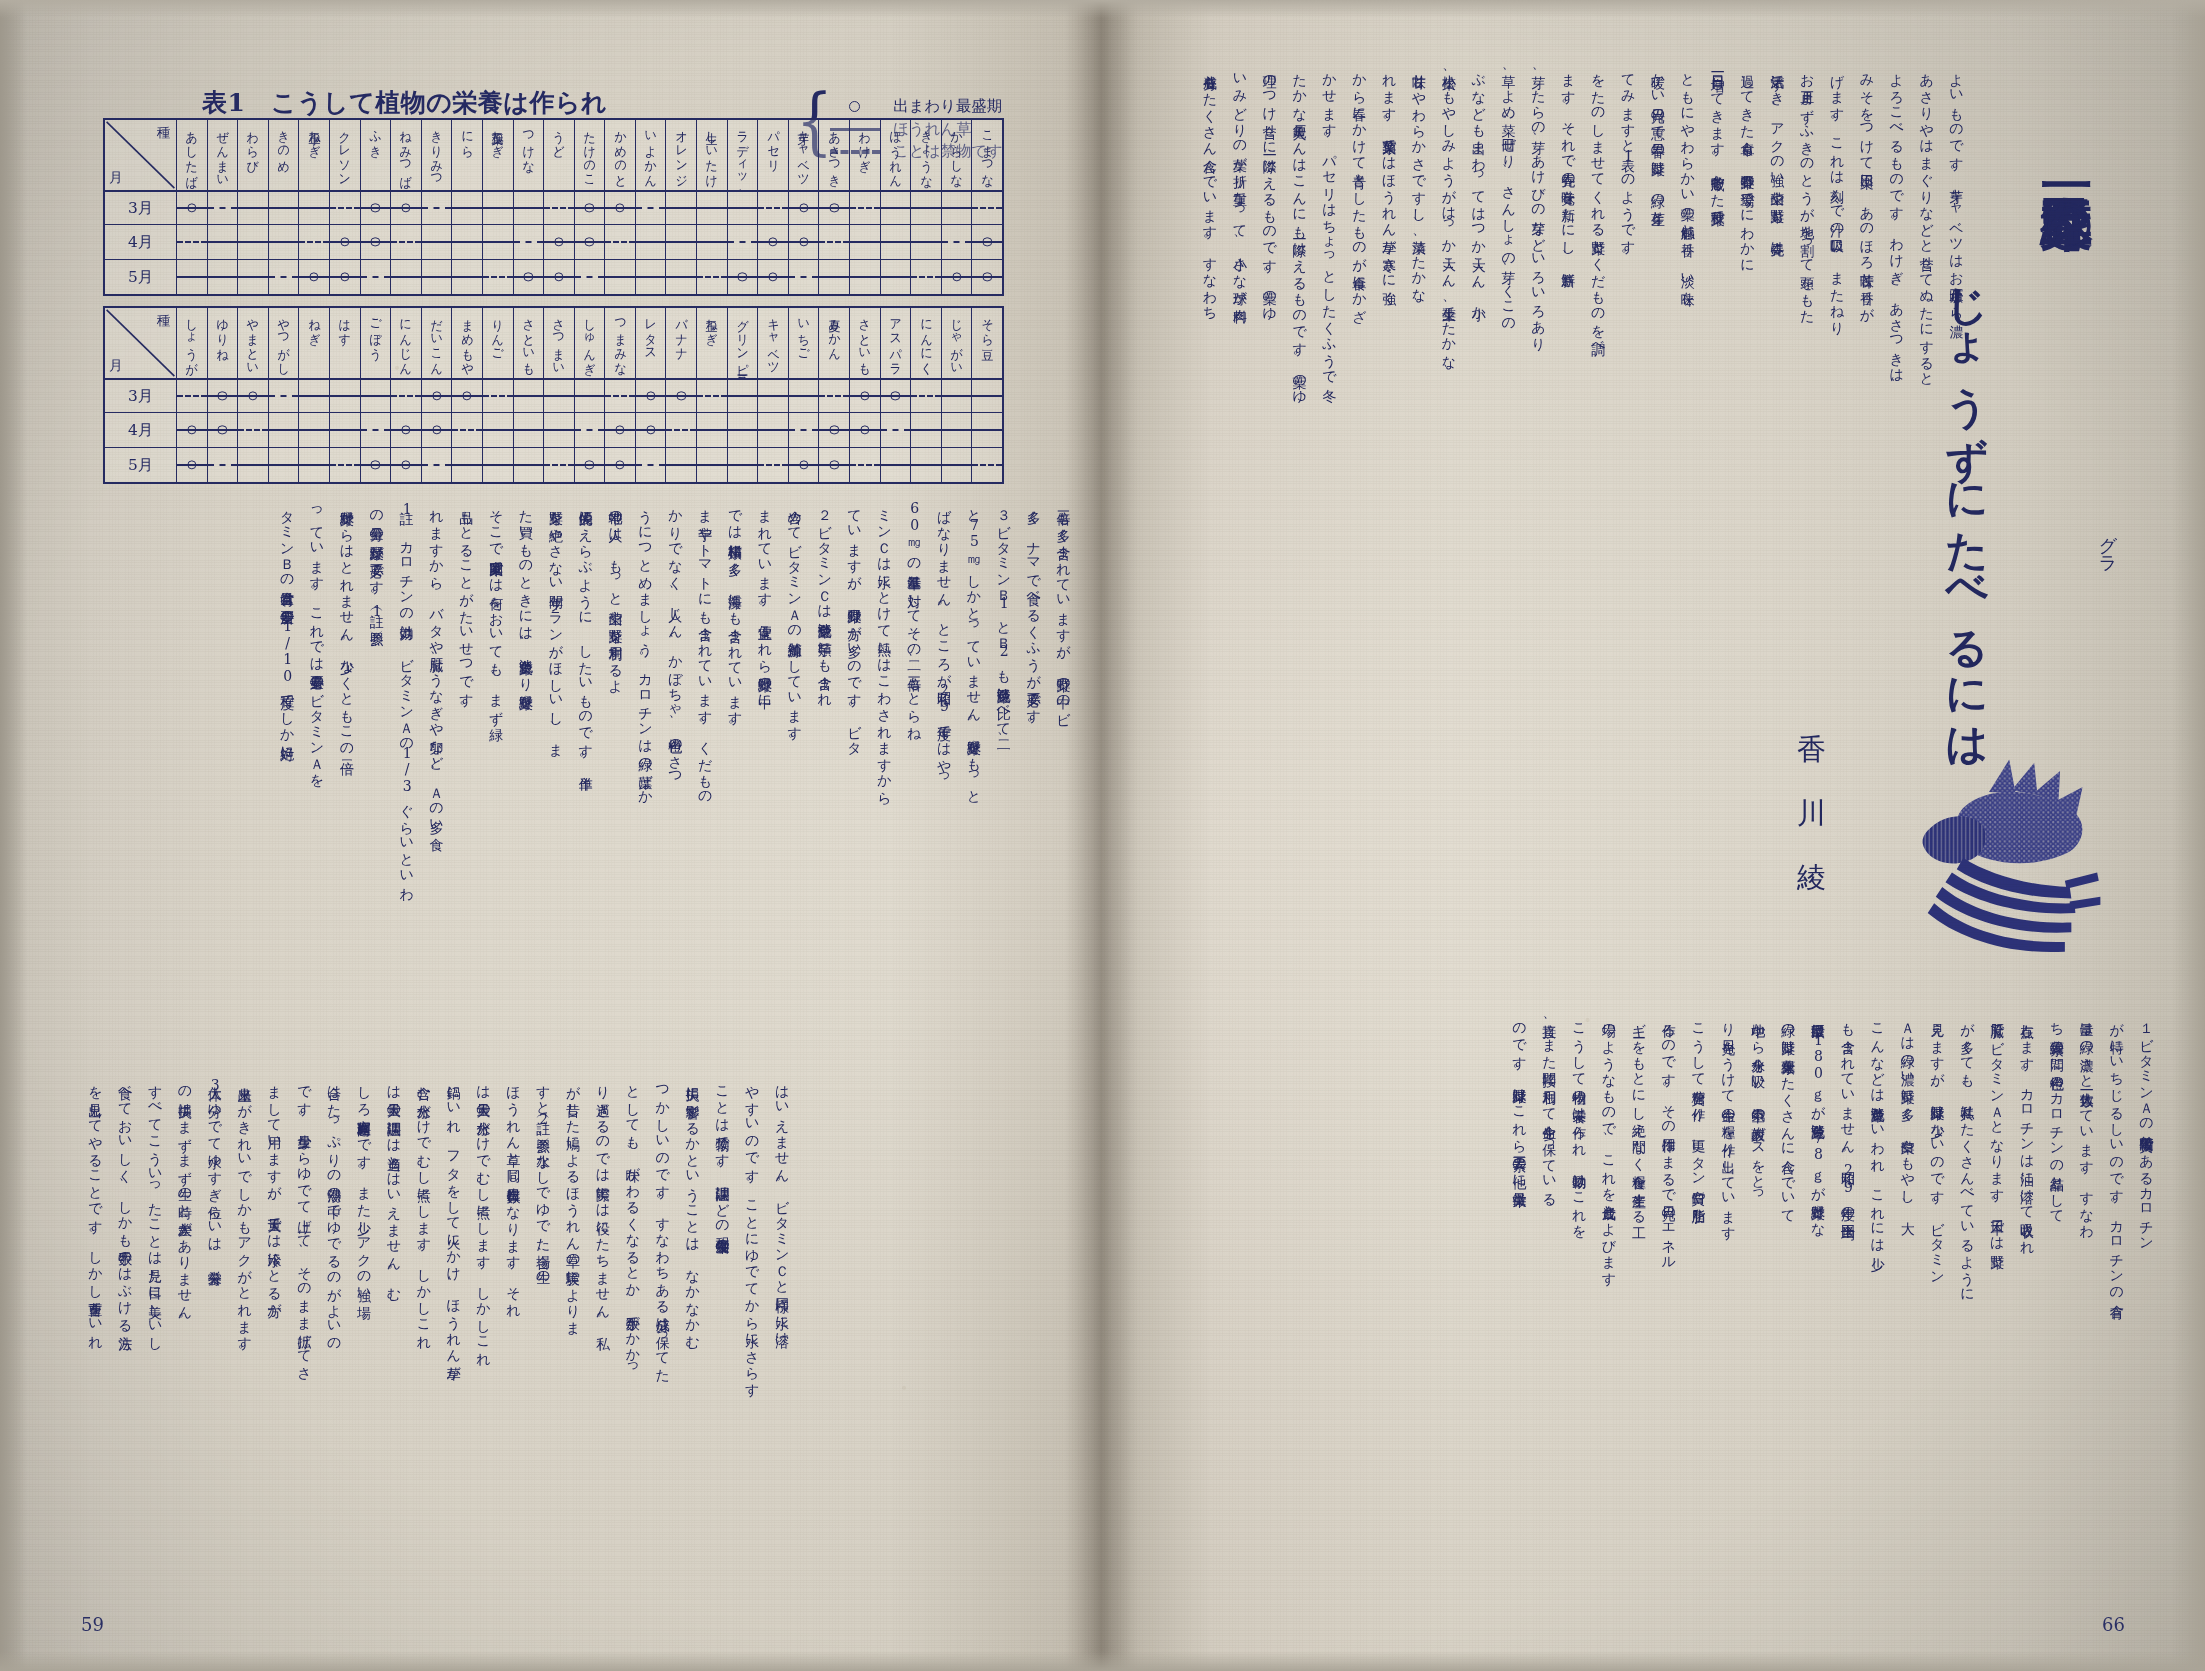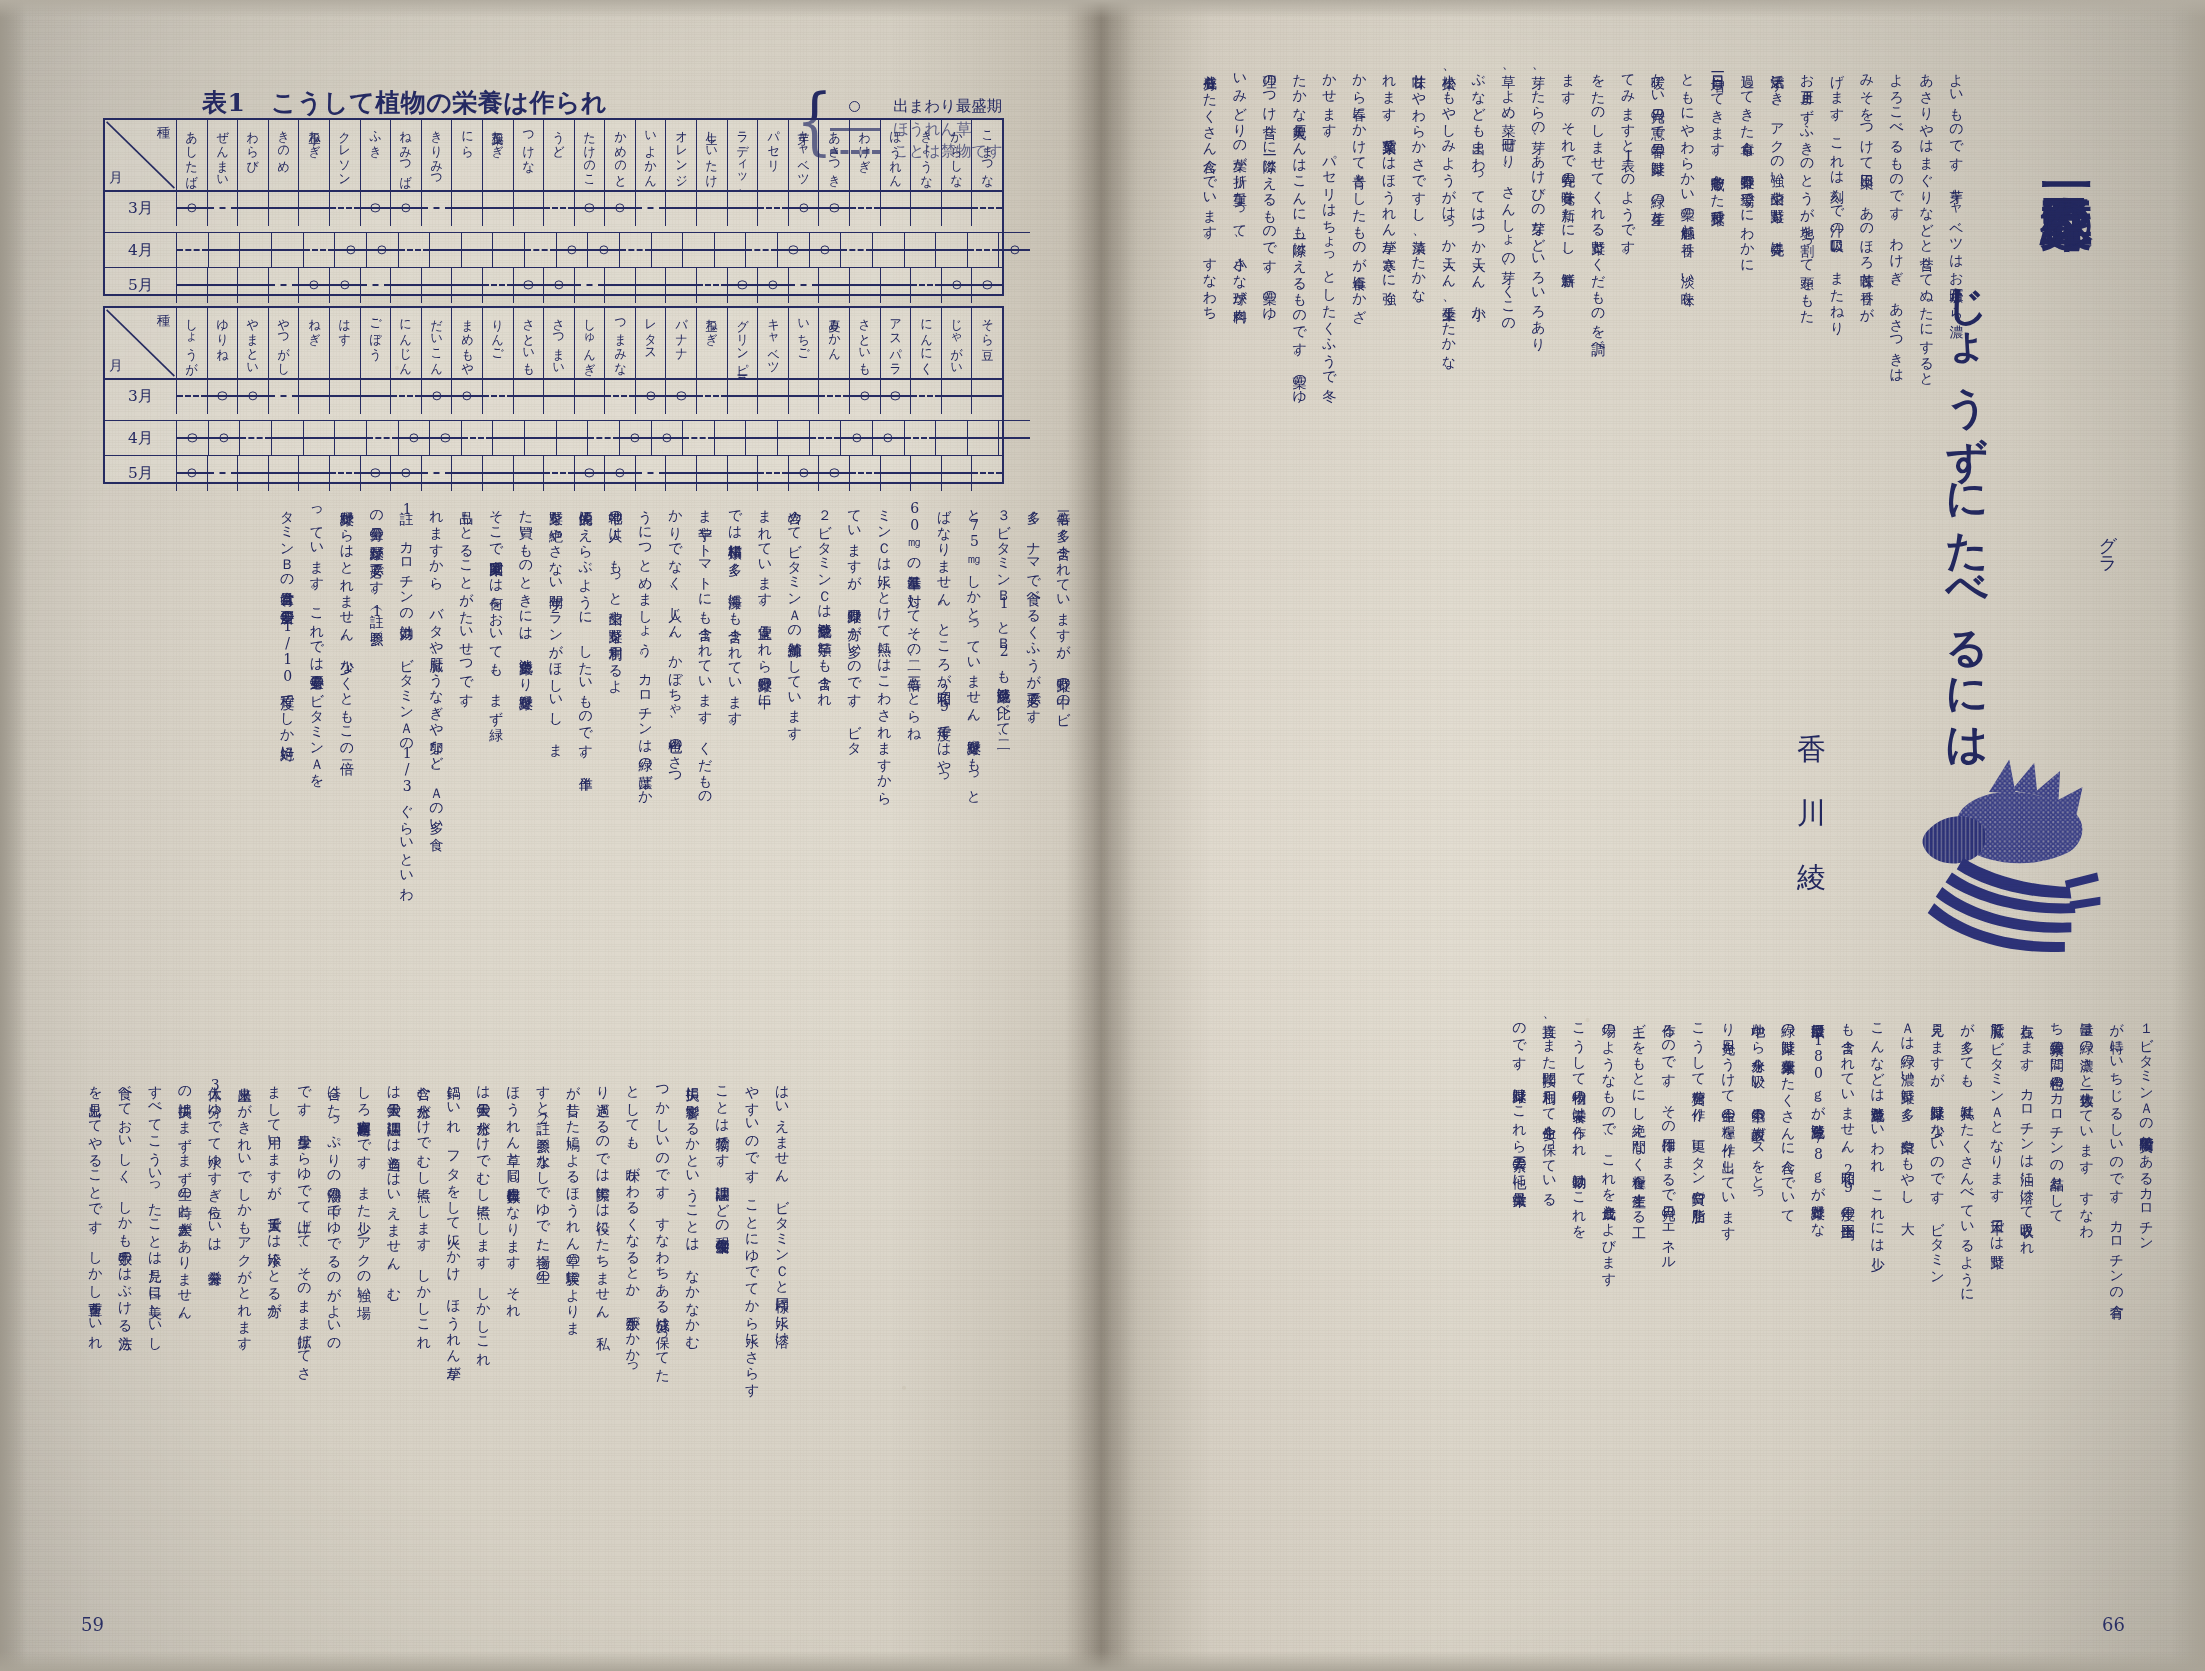--- a/index.html
+++ b/index.html
@@ -81,21 +81,21 @@
   .hcells{position:absolute;left:71px;top:0;right:0;height:70px;display:flex;flex-direction:row-reverse;}
   .hc{flex:1 1 0;border-left:1.2px solid #262b62;display:flex;align-items:flex-start;justify-content:center;
       padding-top:2.4px;overflow:hidden;}
   .hc span{
     writing-mode:vertical-rl;text-orientation:upright;
     font-family:"DejaVu Serif","Liberation Serif",serif;
     font-size:13px;line-height:1.0;color:#23285f;letter-spacing:-.02em;
     white-space:nowrap;transform:scaleX(.92);
   }
   .brow{position:absolute;left:0;height:35px;width:100%;border-top:1.2px solid #262b62;}
-  .brow.b0{top:70px;} .brow.b1{top:112px;padding-left:28px;} .brow.b2{top:147px;}
+  .brow.b0{top:70px;} .brow.b1{top:104px;} .brow.b2{top:139px;}
   .mlab{position:absolute;left:0;top:0;width:71px;height:35px;border-right:1.6px solid #262b62;
     display:flex;align-items:center;justify-content:center;
     font-family:"DejaVu Serif",serif;font-size:15.4px;color:#252a63;}
   .mcells{position:absolute;left:71px;top:0;right:0;height:35px;display:flex;flex-direction:row-reverse;}
   .mc{flex:1 1 0;border-left:1.2px solid #262b62;position:relative;}
   .mc i{position:absolute;left:0;right:0;top:50%;transform:translateY(-50%);height:0;display:block;}
   .mc i.s{border-top:2.4px solid #262b62;}
   .mc i.d{border-top:2.4px dashed #262b62;}
   .mc b{position:absolute;left:50%;top:50%;transform:translate(-50%,-50%);
     width:7.3px;height:7.3px;border:1.6px solid #262b62;border-radius:50%;background:transparent;}

